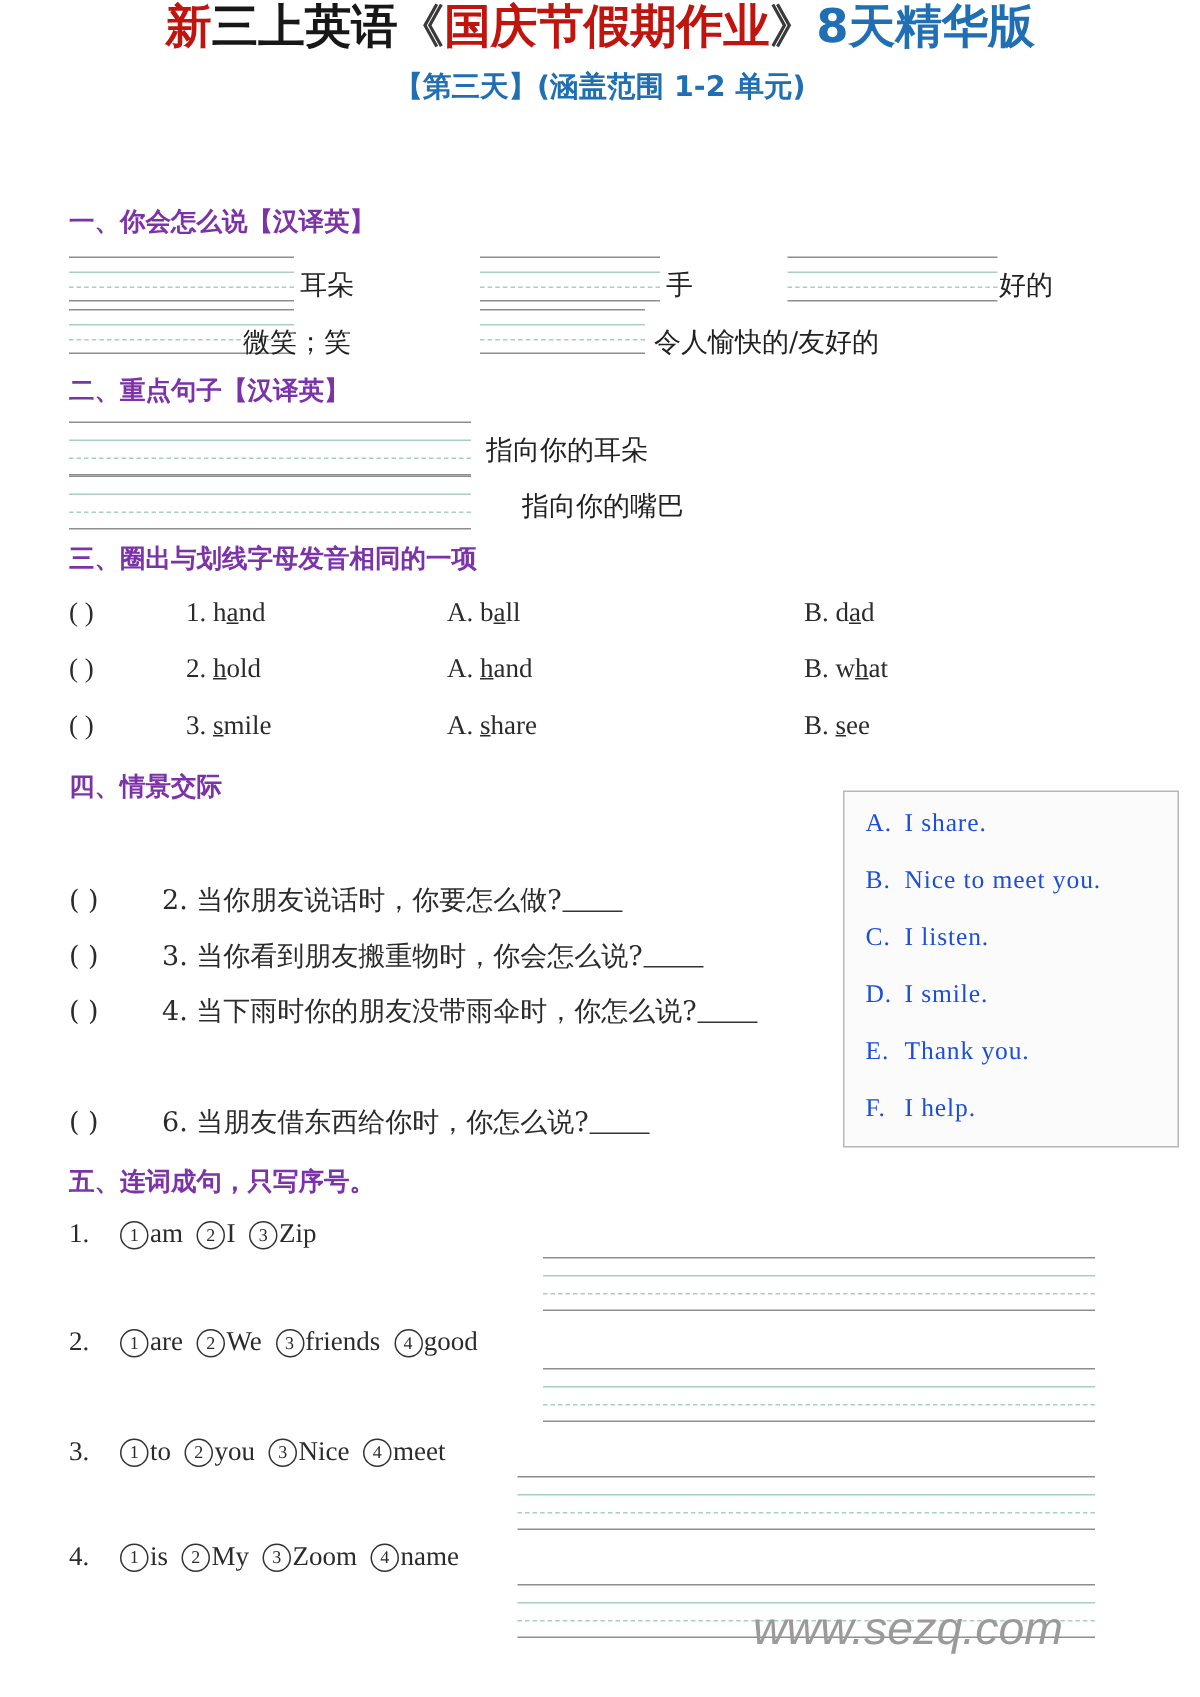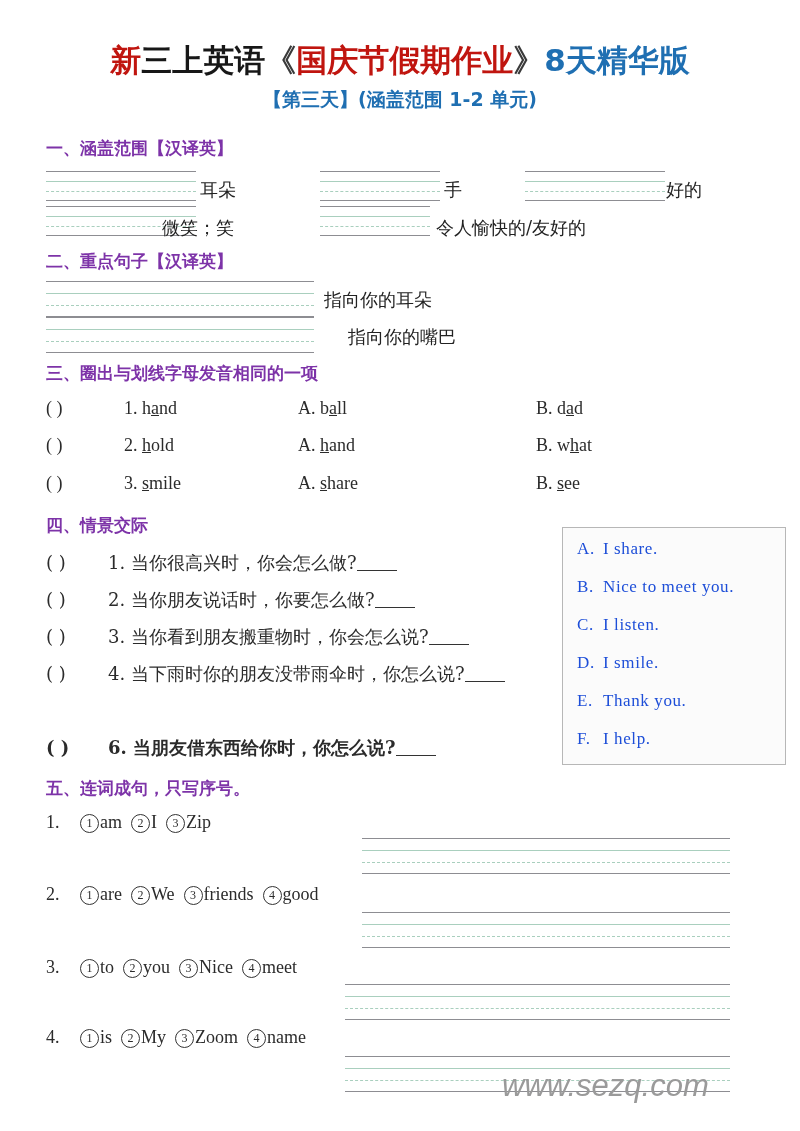--- a/index.html
+++ b/index.html
@@ -18,21 +18,20 @@
   .page {
     position: relative;
     width: 800px;
     height: 1131px;
     box-sizing: border-box;
   }
 
   
   .title-block {
     text-align: center;
-    padding-top: 42px;
   }
   .main-title {
     font-family: "DejaVu Sans", sans-serif;
     font-weight: bold;
     font-size: 31px;
     letter-spacing: 0px;
     line-height: 1.2;
     white-space: nowrap;
   }
   .t-red   { color: #c0150f; }
@@ -183,21 +182,21 @@
 </head>
 <body>
 
 <div class="page">
 
   <div class="title-block">
     <div class="main-title"><span class="t-red">新</span><span class="t-black">三上英语</span><span class="bracket">《</span><span class="t-red">国庆节假期作业</span><span class="bracket">》</span><span class="t-blue">8天精华版</span></div>
     <div class="sub-title">【第三天】(涵盖范围 1-2 单元)</div>
   </div>
 
-  <div class="sec-head" style="position:absolute; top:139px;">一、涵盖范围【汉译英】</div>
+  <div class="sec-head" style="position:absolute; top:139px;">一、你会怎么说【汉译英】</div>
 
   <div class="grid4" style="left:46px;  top:171px; width:150px;">
       <i class="ln top"></i>
       <i class="ln up"></i>
       <i class="ln mid"></i>
       <i class="ln bottom"></i>
     </div>
   <span class="abs cn" style="left:200px; top:178px;">耳朵</span>
 
   <div class="grid4" style="left:320px; top:171px; width:120px;">
@@ -268,25 +267,24 @@
 
   <div class="q-row en" style="top:473px;">
     <span class="q-paren">(     )</span>
     <span class="q-stem"><span>3.</span> <span></span><u class="ul">s</u><span>mile</span></span>
     <span class="q-optA"><span>A.</span> <span></span><u class="ul">s</u><span>hare</span></span>
     <span class="q-optB"><span>B.</span> <span></span><u class="ul">s</u><span>ee</span></span>
   </div>
 
   <div class="sec-head" style="position:absolute; top:516px;">四、情景交际</div>
 
-  <div class="s-row cn" style="top:551px;"><span class="s-paren">(     )</span><span>1. 当你很高兴时，你会怎么做?</span><span class="s-blank"></span></div>
   <div class="s-row cn" style="top:588px;"><span class="s-paren">(     )</span><span>2. 当你朋友说话时，你要怎么做?</span><span class="s-blank"></span></div>
   <div class="s-row cn" style="top:625px;"><span class="s-paren">(     )</span><span>3. 当你看到朋友搬重物时，你会怎么说?</span><span class="s-blank"></span></div>
   <div class="s-row cn" style="top:662px;"><span class="s-paren">(     )</span><span>4. 当下雨时你的朋友没带雨伞时，你怎么说?</span><span class="s-blank"></span></div>
-  <div class="s-row cn" style="top:736px;font-weight:bold;"><span class="s-paren">(     )</span><span>6. 当朋友借东西给你时，你怎么说?</span><span class="s-blank"></span></div>
+  <div class="s-row cn" style="top:736px;"><span class="s-paren">(     )</span><span>6. 当朋友借东西给你时，你怎么说?</span><span class="s-blank"></span></div>
 
   <div class="ansbox">
     <div class="opt"><span class="lab">A.</span><span>I share.</span></div>
     <div class="opt"><span class="lab">B.</span><span>Nice to meet you.</span></div>
     <div class="opt"><span class="lab">C.</span><span>I listen.</span></div>
     <div class="opt"><span class="lab">D.</span><span>I smile.</span></div>
     <div class="opt"><span class="lab">E.</span><span>Thank you.</span></div>
     <div class="opt"><span class="lab">F.</span><span>I help.</span></div>
   </div>
 

